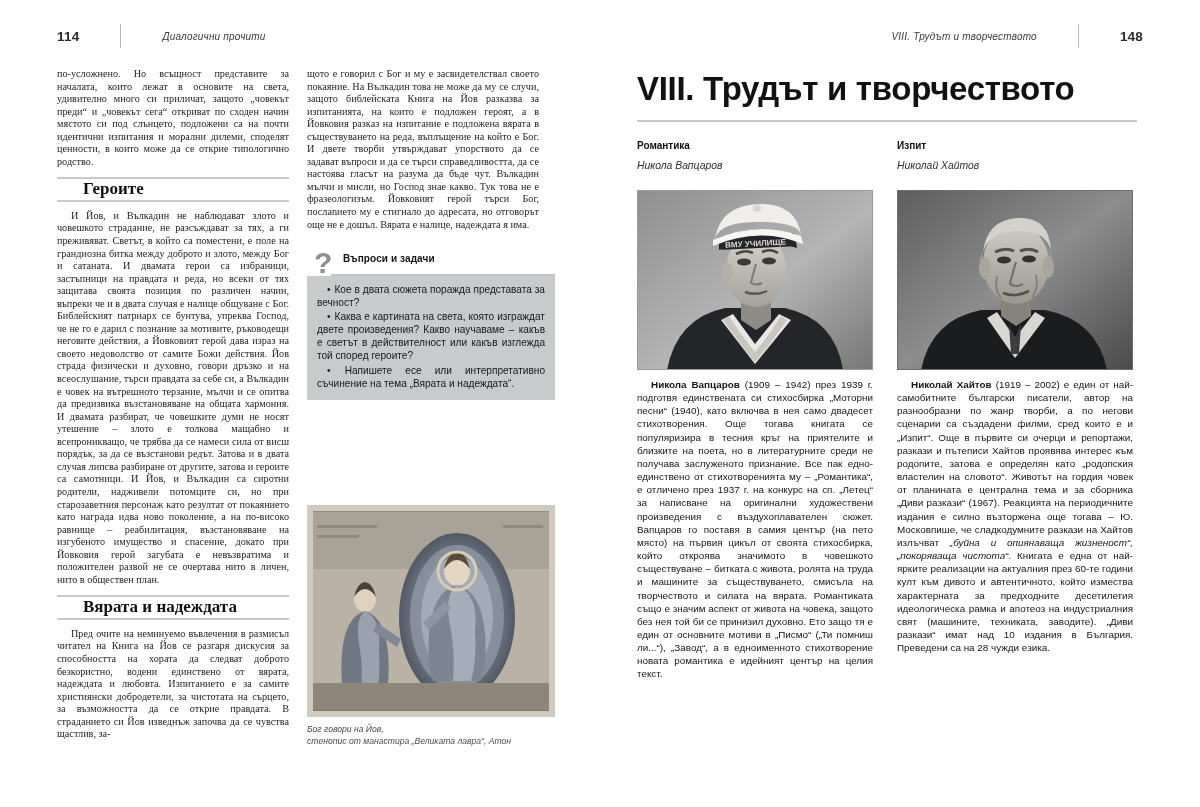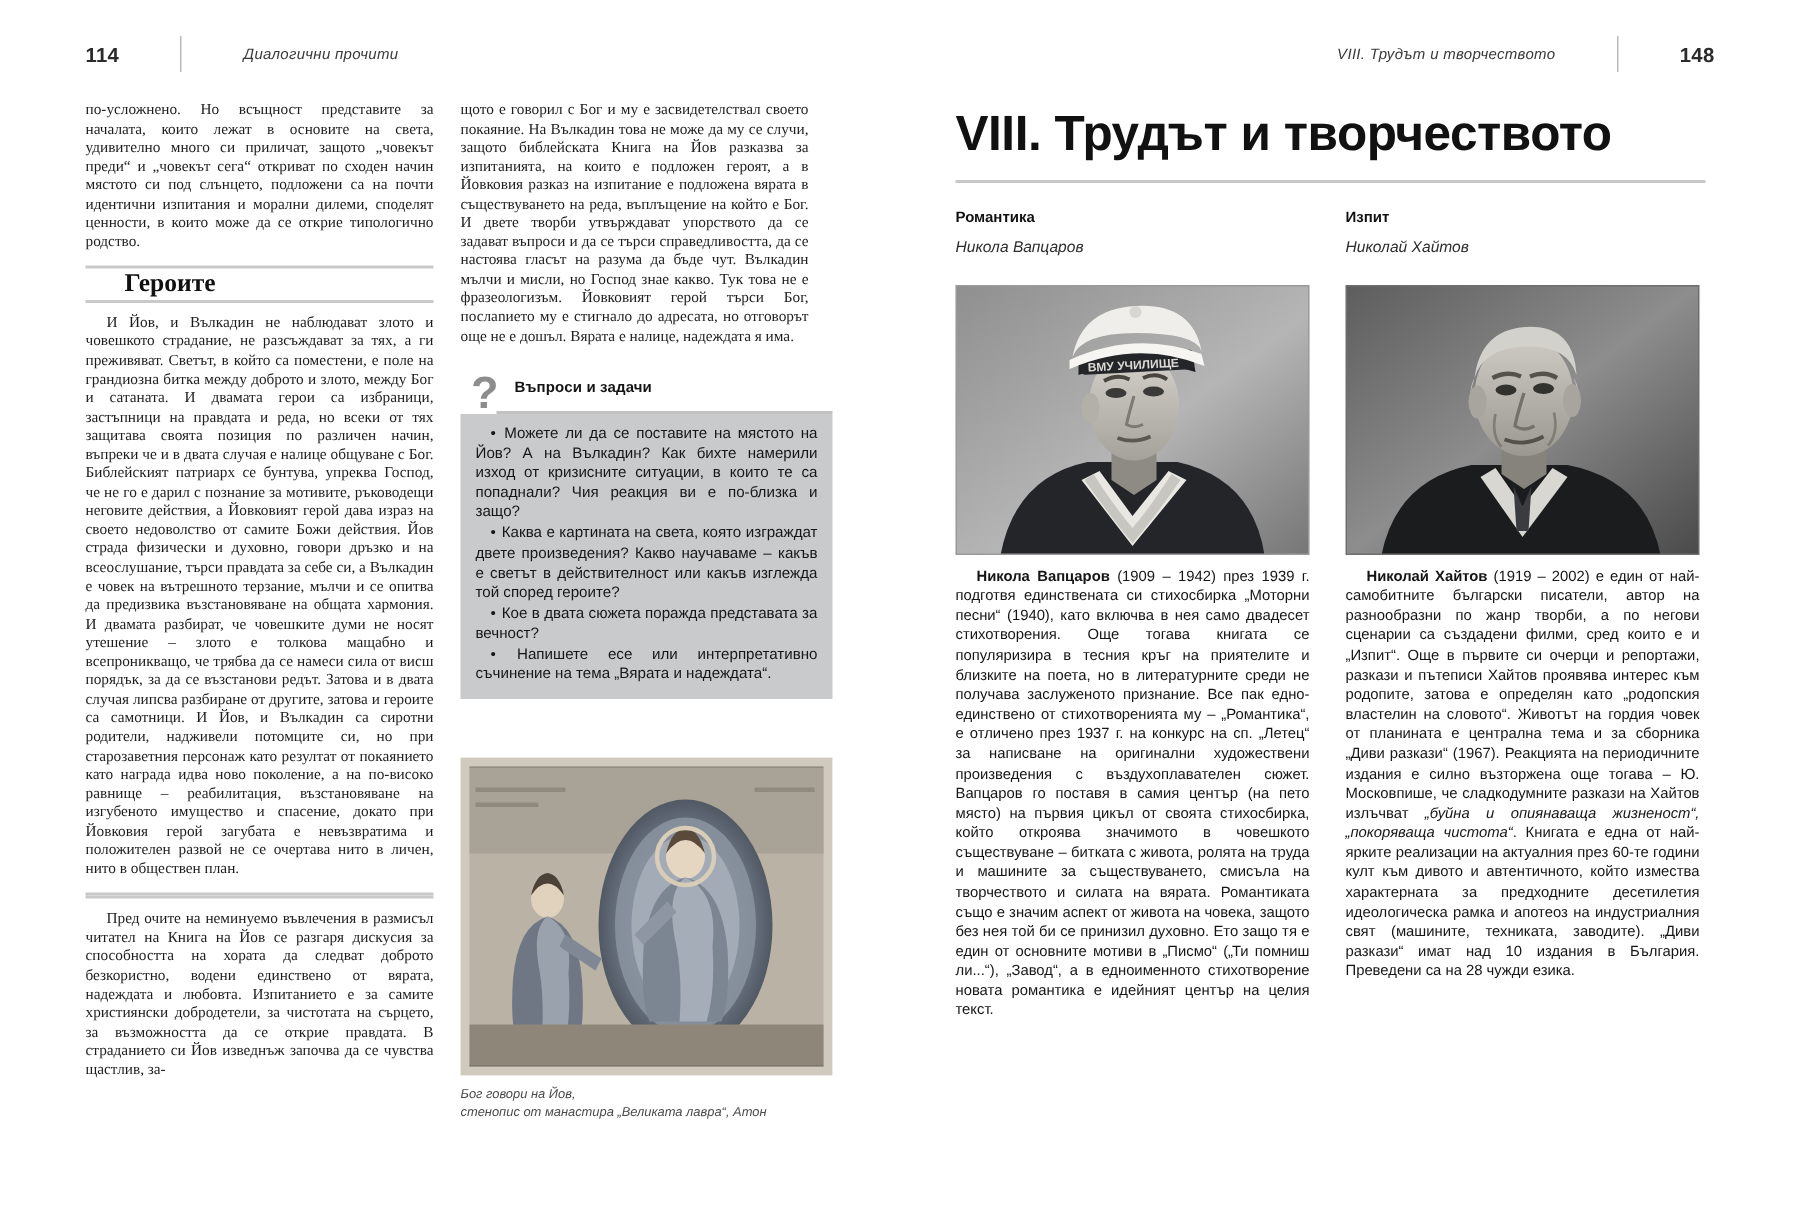--- a/index.html
+++ b/index.html
@@ -113,41 +113,41 @@
       <div class="subhead">
         <div class="rule"></div>
         <div class="txt">Героите</div>
         <div class="rule"></div>
       </div>
 
       <p>И Йов, и Вълкадин не наблюдават злото и човешкото страдание, не разсъждават за тях, а ги преживяват. Светът, в който са поместени, е поле на грандиозна битка между доброто и злото, между Бог и сатаната. И двамата герои са избраници, застъпници на правдата и реда, но всеки от тях защитава своята позиция по различен начин, въпреки че и в двата случая е налице общуване с Бог. Библейският патриарх се бунтува, упреква Господ, че не го е дарил с познание за мотивите, ръководещи неговите действия, а Йовковият герой дава израз на своето недоволство от самите Божи действия. Йов страда физически и духовно, говори дръзко и на всеослушание, търси правдата за себе си, а Вълкадин е човек на вътрешното терзание, мълчи и се опитва да предизвика възстановяване на общата хармония. И двамата разбират, че човешките думи не носят утешение – злото е толкова мащабно и всепроникващо, че трябва да се намеси сила от висш порядък, за да се възстанови редът. Затова и в двата случая липсва разбиране от другите, затова и героите са самотници. И Йов, и Вълкадин са сиротни родители, надживели потомците си, но при старозаветния персонаж като резултат от покаянието като награда идва ново поколение, а на по-високо равнище – реабилитация, възстановяване на изгубеното имущество и спасение, докато при Йовковия герой загубата е невъзвратима и положителен развой не се очертава нито в личен, нито в обществен план.</p>
 
       <div class="subhead">
         <div class="rule"></div>
+        <div class="txt">Вярата и надеждата</div>
         <div class="rule"></div>
       </div>
 
       <p>Пред очите на неминуемо въвлечения в размисъл читател на Книга на Йов се разгаря дискусия за способността на хората да следват доброто безкористно, водени единствено от вярата, надеждата и любовта. Изпитанието е за самите християнски добродетели, за чистотата на сърцето, за възможността да се открие правдата. В страданието си Йов изведнъж започва да се чувства щастлив, за-</p>
     </div>
 
     <div class="col L2">
       <p class="noind">щото е говорил с Бог и му е засвидетелствал своето покаяние. На Вълкадин това не може да му се случи, защото библейската Книга на Йов разказва за изпитанията, на които е подложен героят, а в Йовковия разказ на изпитание е подложена вярата в съществуването на реда, въплъщение на който е Бог. И двете творби утвърждават упорството да се задават въпроси и да се търси справедливостта, да се настоява гласът на разума да бъде чут. Вълкадин мълчи и мисли, но Господ знае какво. Тук това не е фразеологизъм. Йовковият герой търси Бог, послanието му е стигнало до адресата, но отговорът още не е дошъл. Вярата е налице, надеждата я има.</p>
     </div>
 
     <div class="qbox">
       <div class="head">
         <div class="bar"></div>
         <div class="qmark">?</div>
         <div class="title">Въпроси и задачи</div>
         <div class="ul"></div>
       </div>
       <div class="body">
-        <p><span class="bull">•</span>&nbsp;<span>Можете ли да се поставите на мястото на Йов? А на Вълкадин? Как бихте намерили изход от кризисните ситуации, в които те са попаднали? Чия реакция ви е по-близка и защо?</span></p>
+        <p><span class="bull">•</span>&nbsp;<span>Кое в двата сюжета поражда представата за вечност?</span></p>
         <p><span class="bull">•</span>&nbsp;<span>Каква е картината на света, която изграждат двете произведения? Какво научаваме – какъв е светът в действителност или какъв изглежда той според героите?</span></p>
-        <p><span class="bull">•</span>&nbsp;<span>Кое в двата сюжета поражда представата за вечност?</span></p>
         <p><span class="bull">•</span>&nbsp;<span>Напишете есе или интерпретативно съчинение на тема „Вярата и надеждата“.</span></p>
       </div>
     </div>
 
     <div class="fig">
       <div class="imgwrap">
         <svg width="248" height="212" viewBox="0 0 248 212">
           <defs>
             <radialGradient id="mand" cx="50%" cy="50%" r="60%">
               <stop offset="0%" stop-color="#9fa8b4"></stop>

